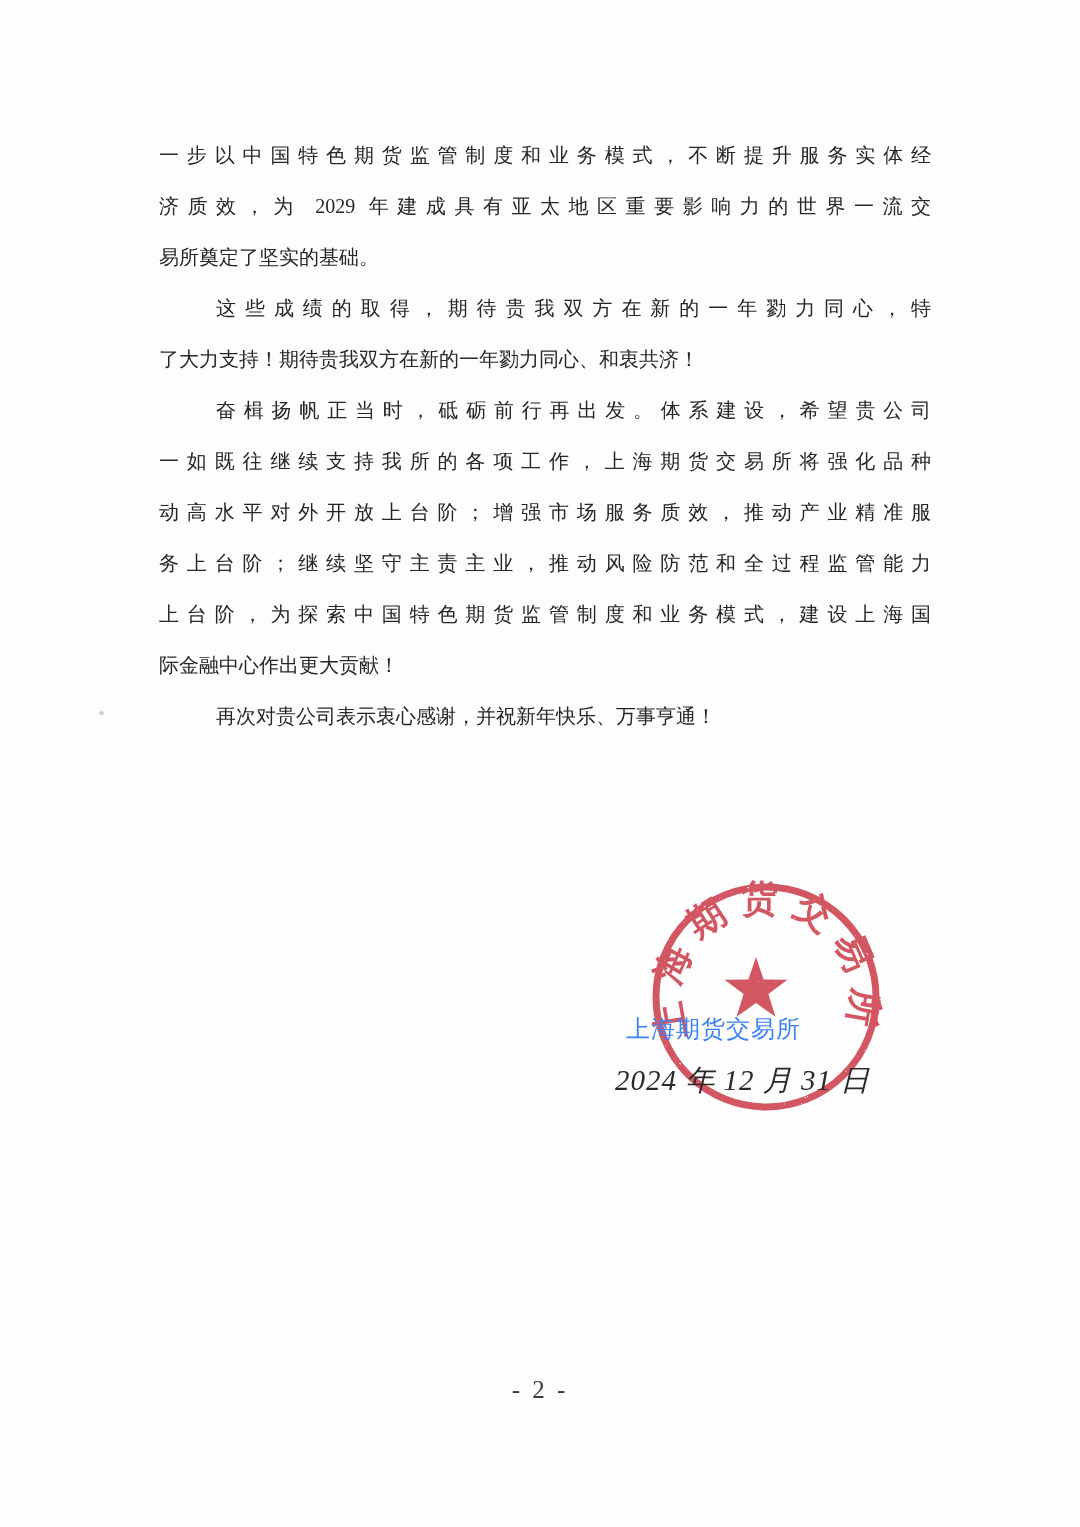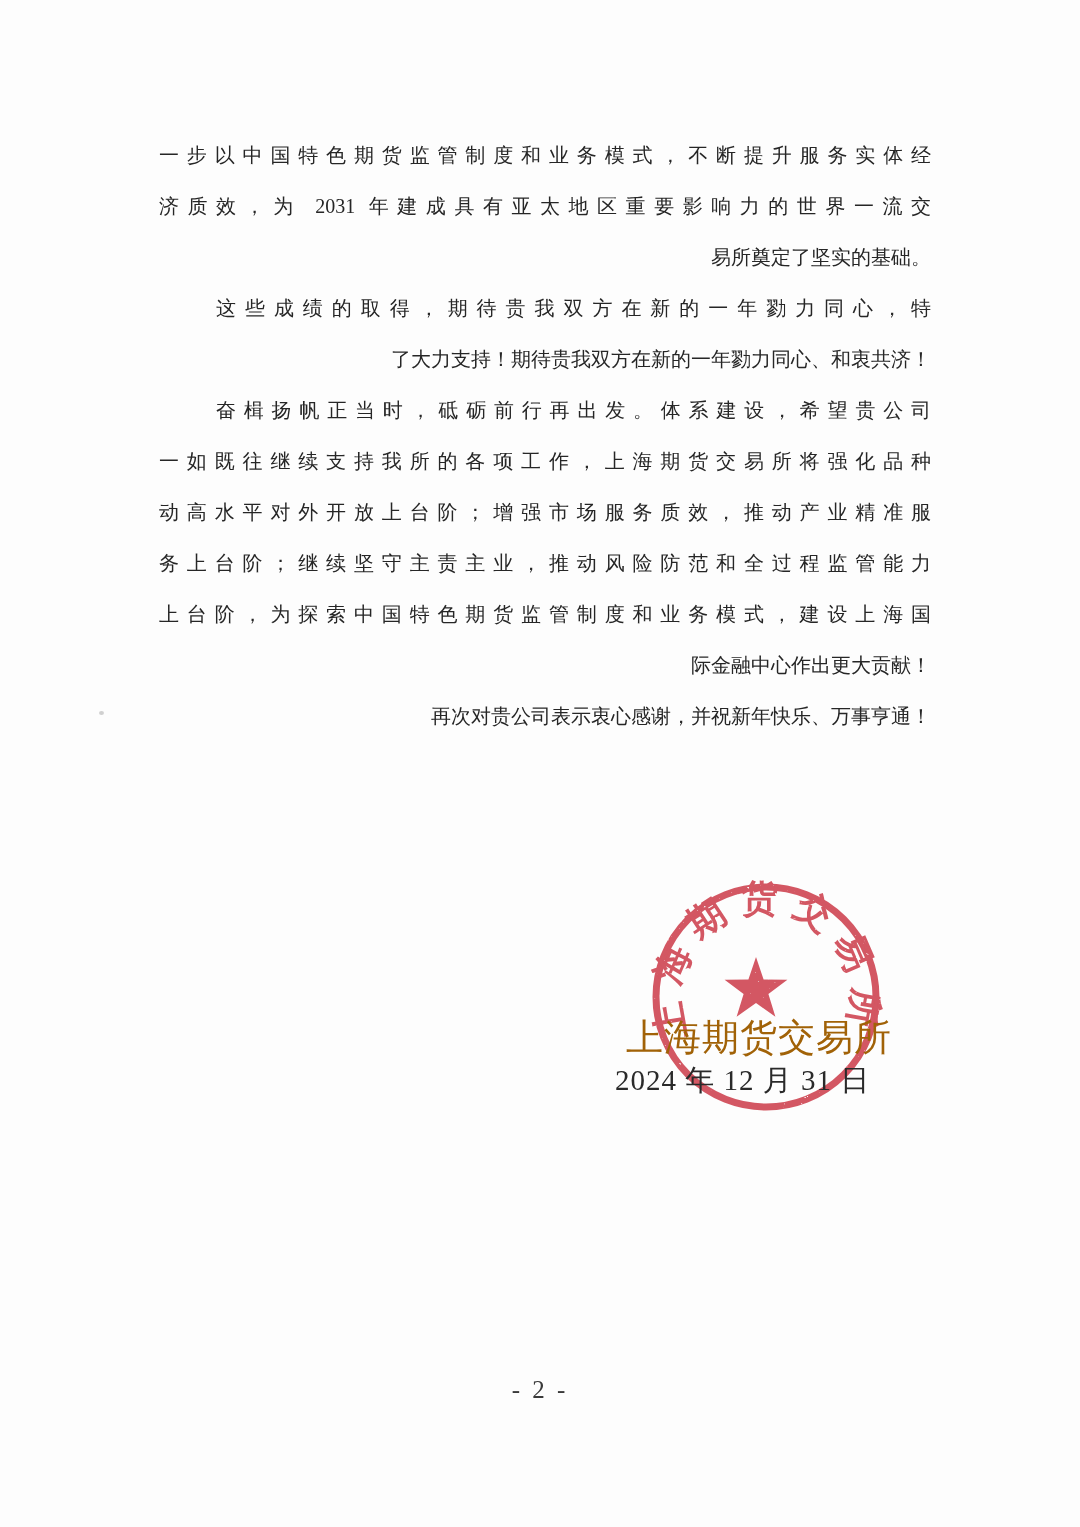--- a/index.html
+++ b/index.html
@@ -13,41 +13,42 @@
     overflow:hidden;
   }
   .letter-body {
     position:absolute;
     left:159px; top:130px; width:772px;
     font-size:20px;
   }
   .line {
     height:51px;
     line-height:51px;
-    text-align:right;
+    text-align:left;
   }
   .line.fill {
     text-align:justify;
     text-align-last:justify;
     text-justify:inter-character;
   }
   .line.indent { text-indent:57px; }
   .sig-org {
     position:absolute;
     left:626px; top:1013px;
-    font-size:37px;
+    font-size:24px;
     letter-spacing:1px;
-    color:#a16207;
+    color:#3b82f6;
   }
   .sig-date {
     position:absolute;
     left:615px; top:1061px;
     font-size:29px;
     letter-spacing:1px;
     color:#2a2a2a;
+    font-style:italic;
   }
   .page-num {
     position:absolute;
     left:0; right:0; top:1376px;
     text-align:center;
     font-size:25px;
     letter-spacing:3px;
     color:#3a3a3a;
   }
   .seal {
@@ -73,21 +74,21 @@
     opacity:0.45;
   }
 </style>
 </head>
 <body>
 
 <div class="page">
 
   <div class="letter-body">
       <div class="line fill">一步以中国特色期货监管制度和业务模式，不断提升服务实体经</div>
-      <div class="line fill">济质效，为 2031 年建成具有亚太地区重要影响力的世界一流交</div>
+      <div class="line fill">济质效，为 2029 年建成具有亚太地区重要影响力的世界一流交</div>
       <div class="line">易所奠定了坚实的基础。</div>
       <div class="line fill indent">这些成绩的取得，期待贵我双方在新的一年勠力同心，特</div>
       <div class="line">了大力支持！期待贵我双方在新的一年勠力同心、和衷共济！</div>
       <div class="line fill indent">奋楫扬帆正当时，砥砺前行再出发。体系建设，希望贵公司</div>
       <div class="line fill">一如既往继续支持我所的各项工作，上海期货交易所将强化品种</div>
       <div class="line fill">动高水平对外开放上台阶；增强市场服务质效，推动产业精准服</div>
       <div class="line fill">务上台阶；继续坚守主责主业，推动风险防范和全过程监管能力</div>
       <div class="line fill">上台阶，为探索中国特色期货监管制度和业务模式，建设上海国</div>
       <div class="line">际金融中心作出更大贡献！</div>
       <div class="line indent">再次对贵公司表示衷心感谢，并祝新年快乐、万事亨通！</div>

